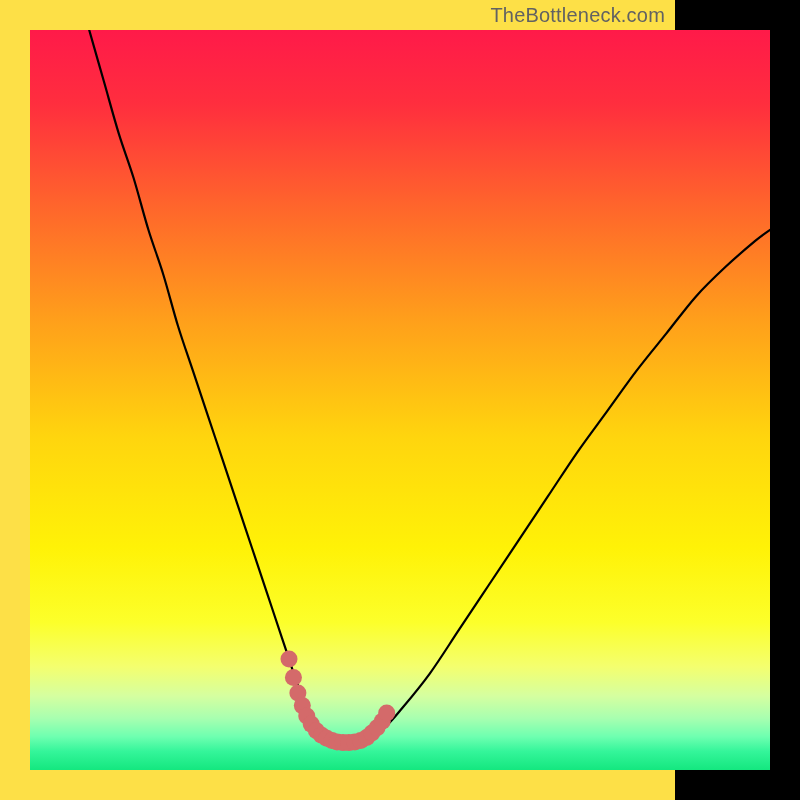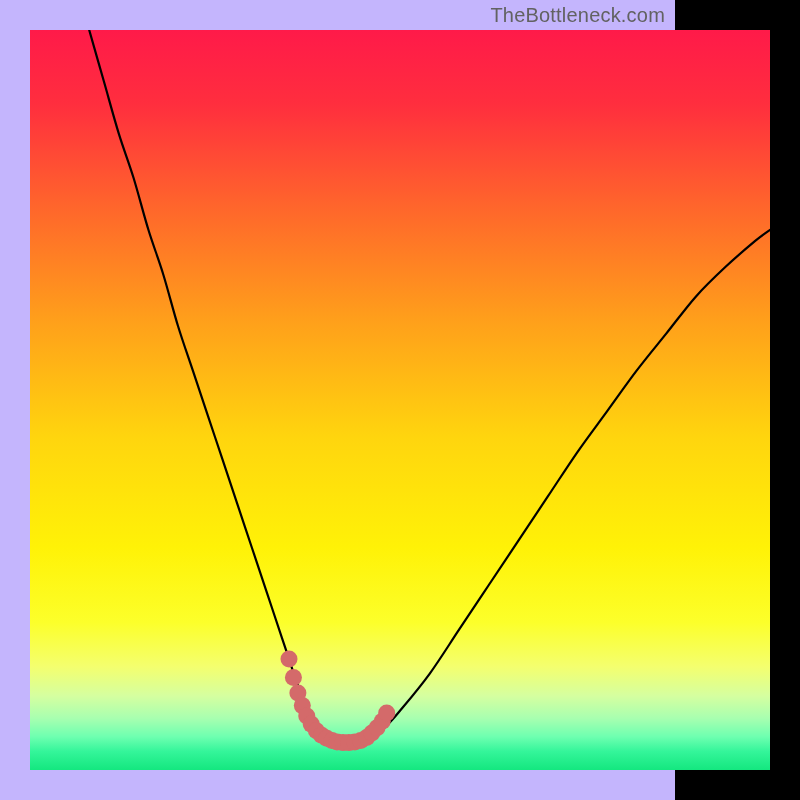--- a/index.html
+++ b/index.html
@@ -10,21 +10,21 @@
     background: #000;
     overflow: hidden;
     font-family: Arial, Helvetica, sans-serif;
   }
   .frame {
     position: absolute;
     top: 0;
     left: 0;
     width: 675px;
     height: 800px;
-    background: #c4b5fd;
+    background: #fde047;
   }
   .plot-area {
     position: absolute;
     top: 30px;
     left: 30px;
     width: 740px;
     height: 740px;
     overflow: hidden;
   }
   .gradient {

